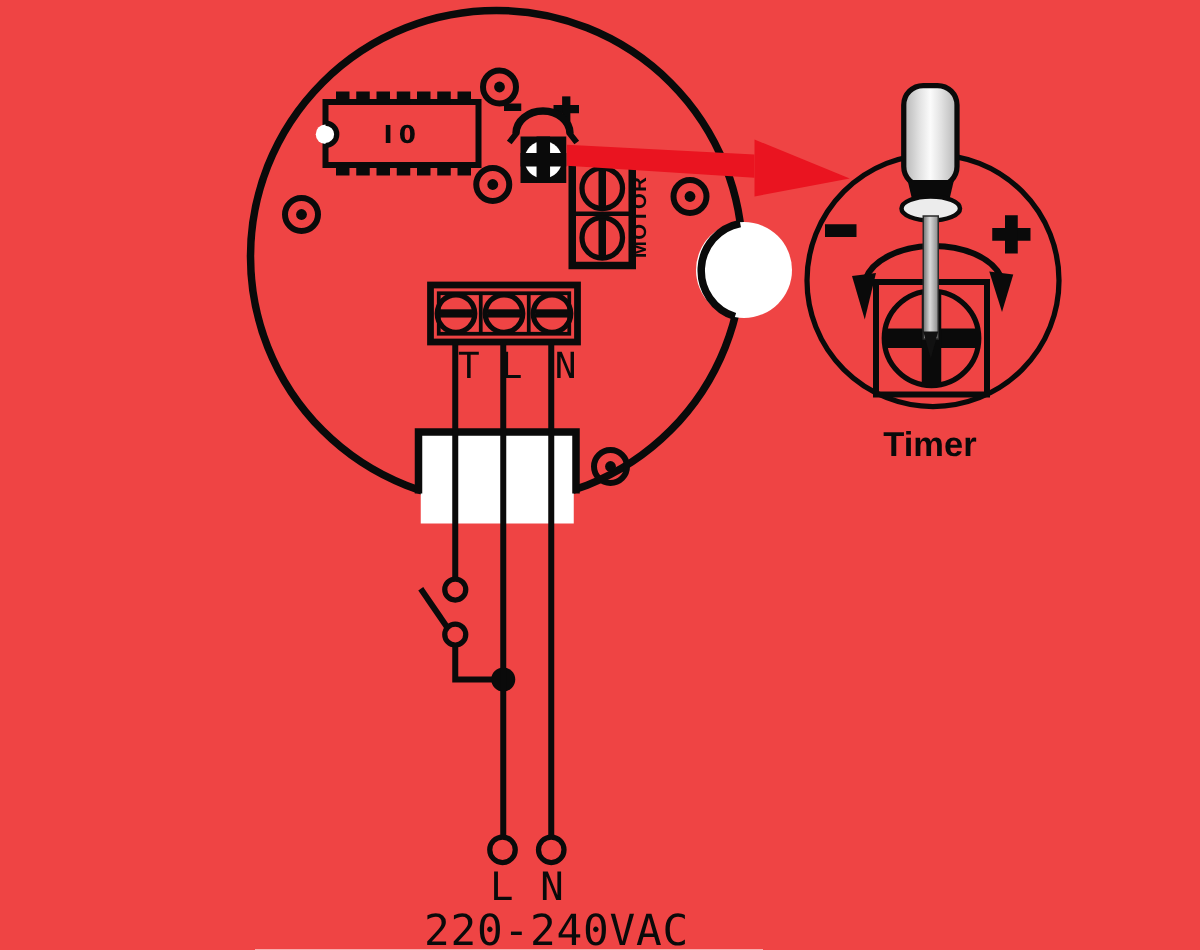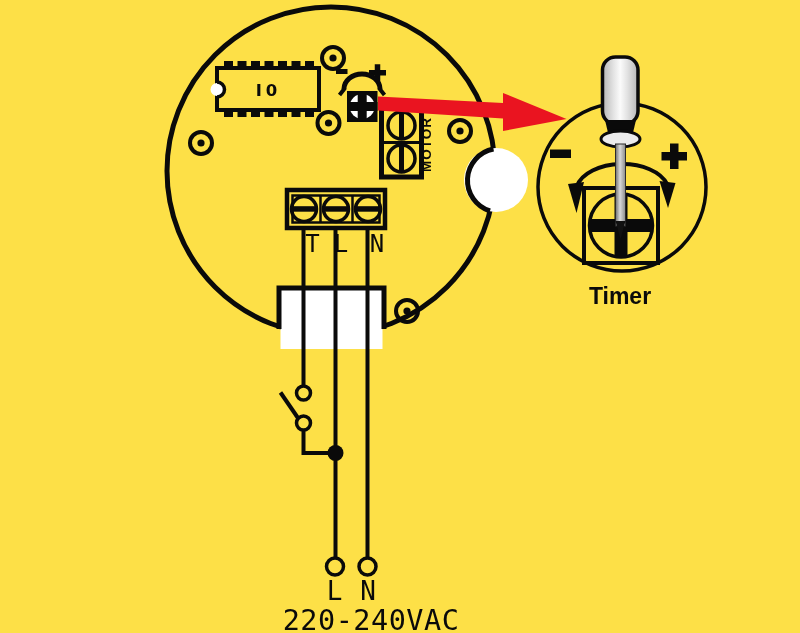--- a/index.html
+++ b/index.html
@@ -1,16 +1,16 @@
 <!DOCTYPE html>
 <html><head>
 <meta charset="utf-8">
 <style>
   html,body{margin:0;padding:0;background:#ffffff;}
-  .stage{position:relative;width:800px;height:633px;background:#fde047;overflow:hidden;
+  .stage{position:relative;width:800px;height:633px;background:#ef4444;overflow:hidden;
          font-family:"DejaVu Sans", sans-serif;}
   svg{position:absolute;left:0;top:0;}
   .ln{stroke:#0a0a0a;fill:none;}
   .fillb{fill:#0a0a0a;stroke:none;}
   .white{fill:#ffffff;stroke:none;}
   text{fill:#0a0a0a;}
   .mono{font-family:"DejaVu Sans Mono", monospace;font-weight:normal;}
   .sansb{font-family:"Liberation Sans", sans-serif;font-weight:bold;}
   .chiplbl{font-family:"DejaVu Sans", sans-serif;font-weight:bold;letter-spacing:4px;}
 </style>

